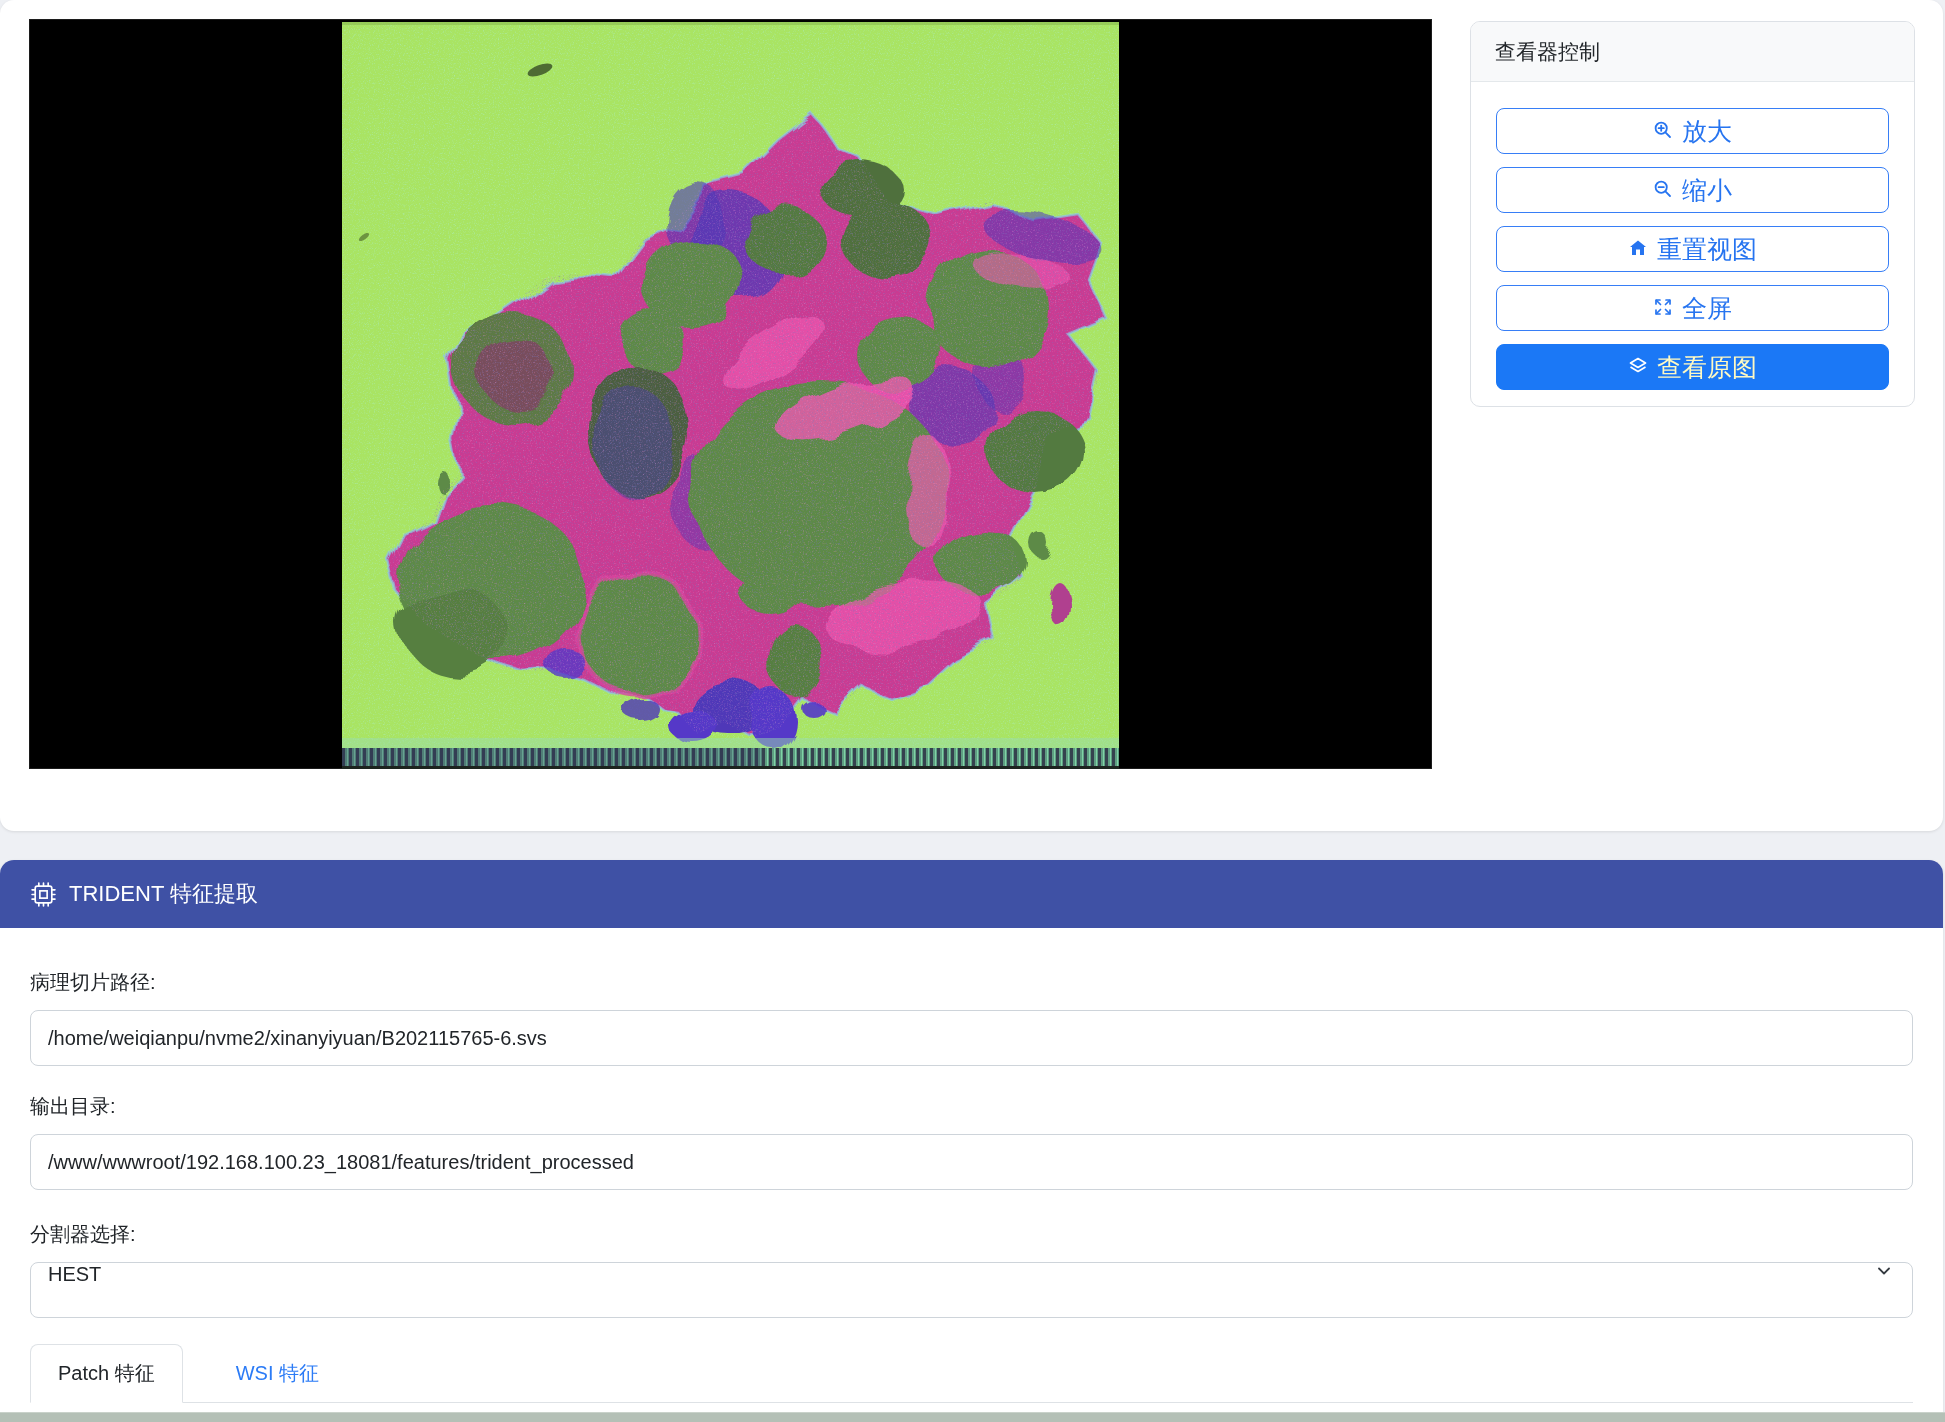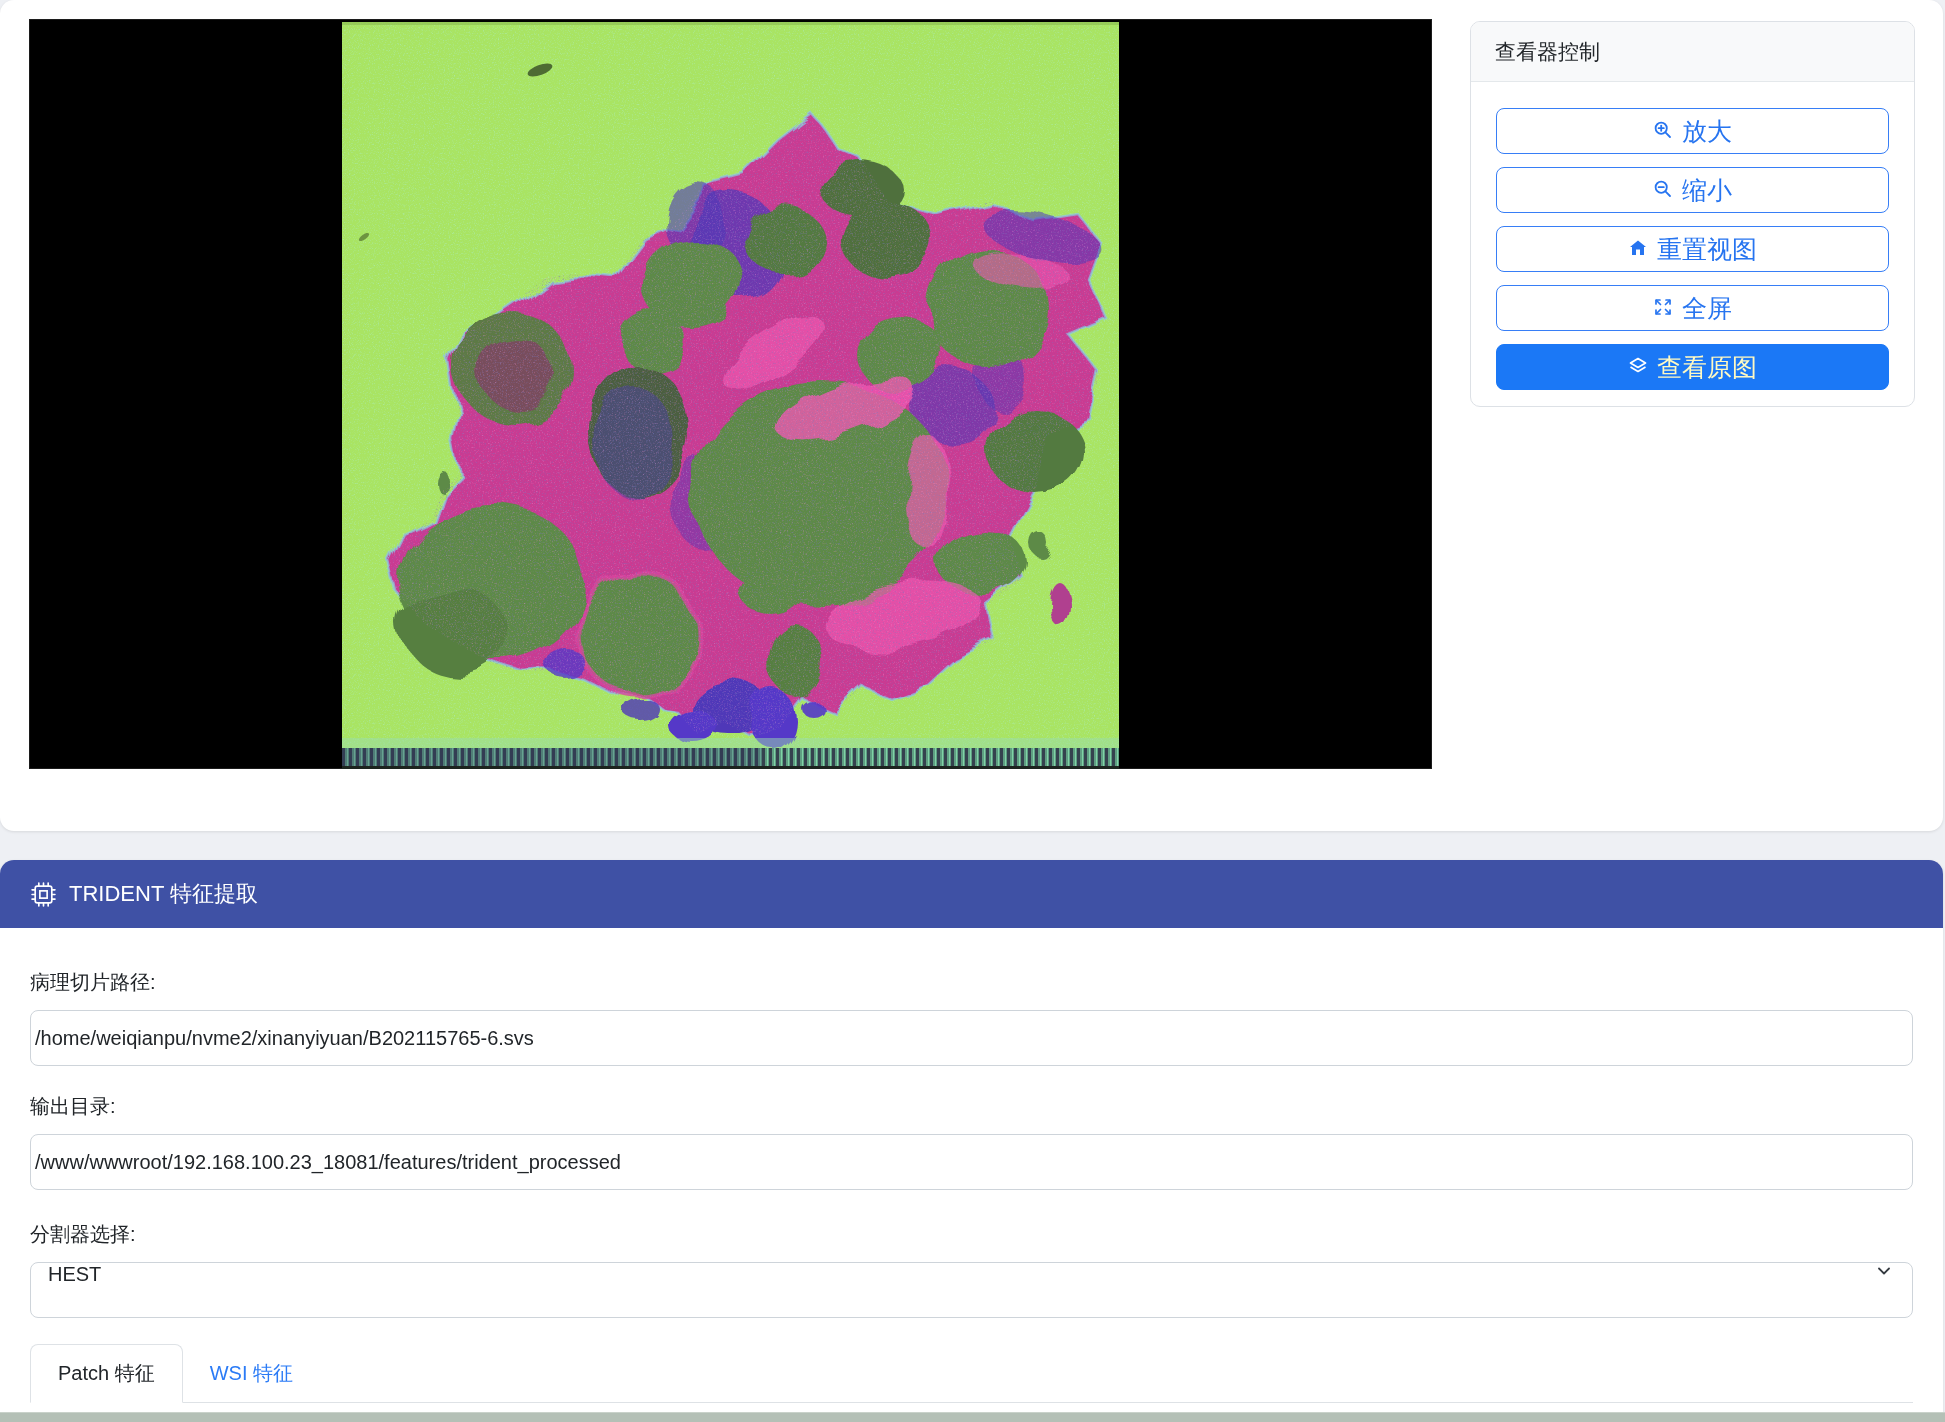--- a/index.html
+++ b/index.html
@@ -53,34 +53,35 @@
     height:68px;background:#3f51a5;border-radius:14px 14px 0 0;
     display:flex;align-items:center;gap:12px;padding:0 30px;
     color:#fff;font-size:22px;
   }
   .card2-body{padding:0 30px;position:relative;}
   .f-label{margin-top:0;font-size:20px;line-height:24px;color:#212529;}
   .f-label.first{padding-top:42px;}
   .f-label.mt{margin-top:28px;}
   .text-input{
     margin-top:16px;width:100%;height:56px;box-sizing:border-box;
-    border:1px solid #ced4da;border-radius:8px;padding:0 4px;
+    border:1px solid #ced4da;border-radius:8px;padding:0 17px;
     font-size:20px;color:#212529;font-family:inherit;background:#fff;outline:none;
   }
   .form-row{display:flex;gap:30px;margin-top:32px;}
   .form-col{flex:1;min-width:0;}
   .select-box{
     margin-top:16px;height:54px;border:1px solid #ced4da;border-radius:8px;
     display:flex;align-items:flex-start;justify-content:space-between;
     padding:0 20px 0 17px;font-size:20px;background:#fff;cursor:pointer;
   }
   .num-input{margin-top:16px;height:54px;}
   .tabs{
     margin-top:26px;display:flex;align-items:flex-end;
     border-bottom:1px solid #dee2e6;
+    gap:26px;
   }
   .tab{
     padding:15px 27px;font-size:20px;cursor:pointer;white-space:nowrap;
   }
   .tab.active{
     color:#212529;border:1px solid #dee2e6;border-bottom:1px solid #fff;
     margin-bottom:-1px;border-radius:8px 8px 0 0;background:#fff;
   }
   .tab.link{color:#2b7bf6;}
   .bottom-strip{

